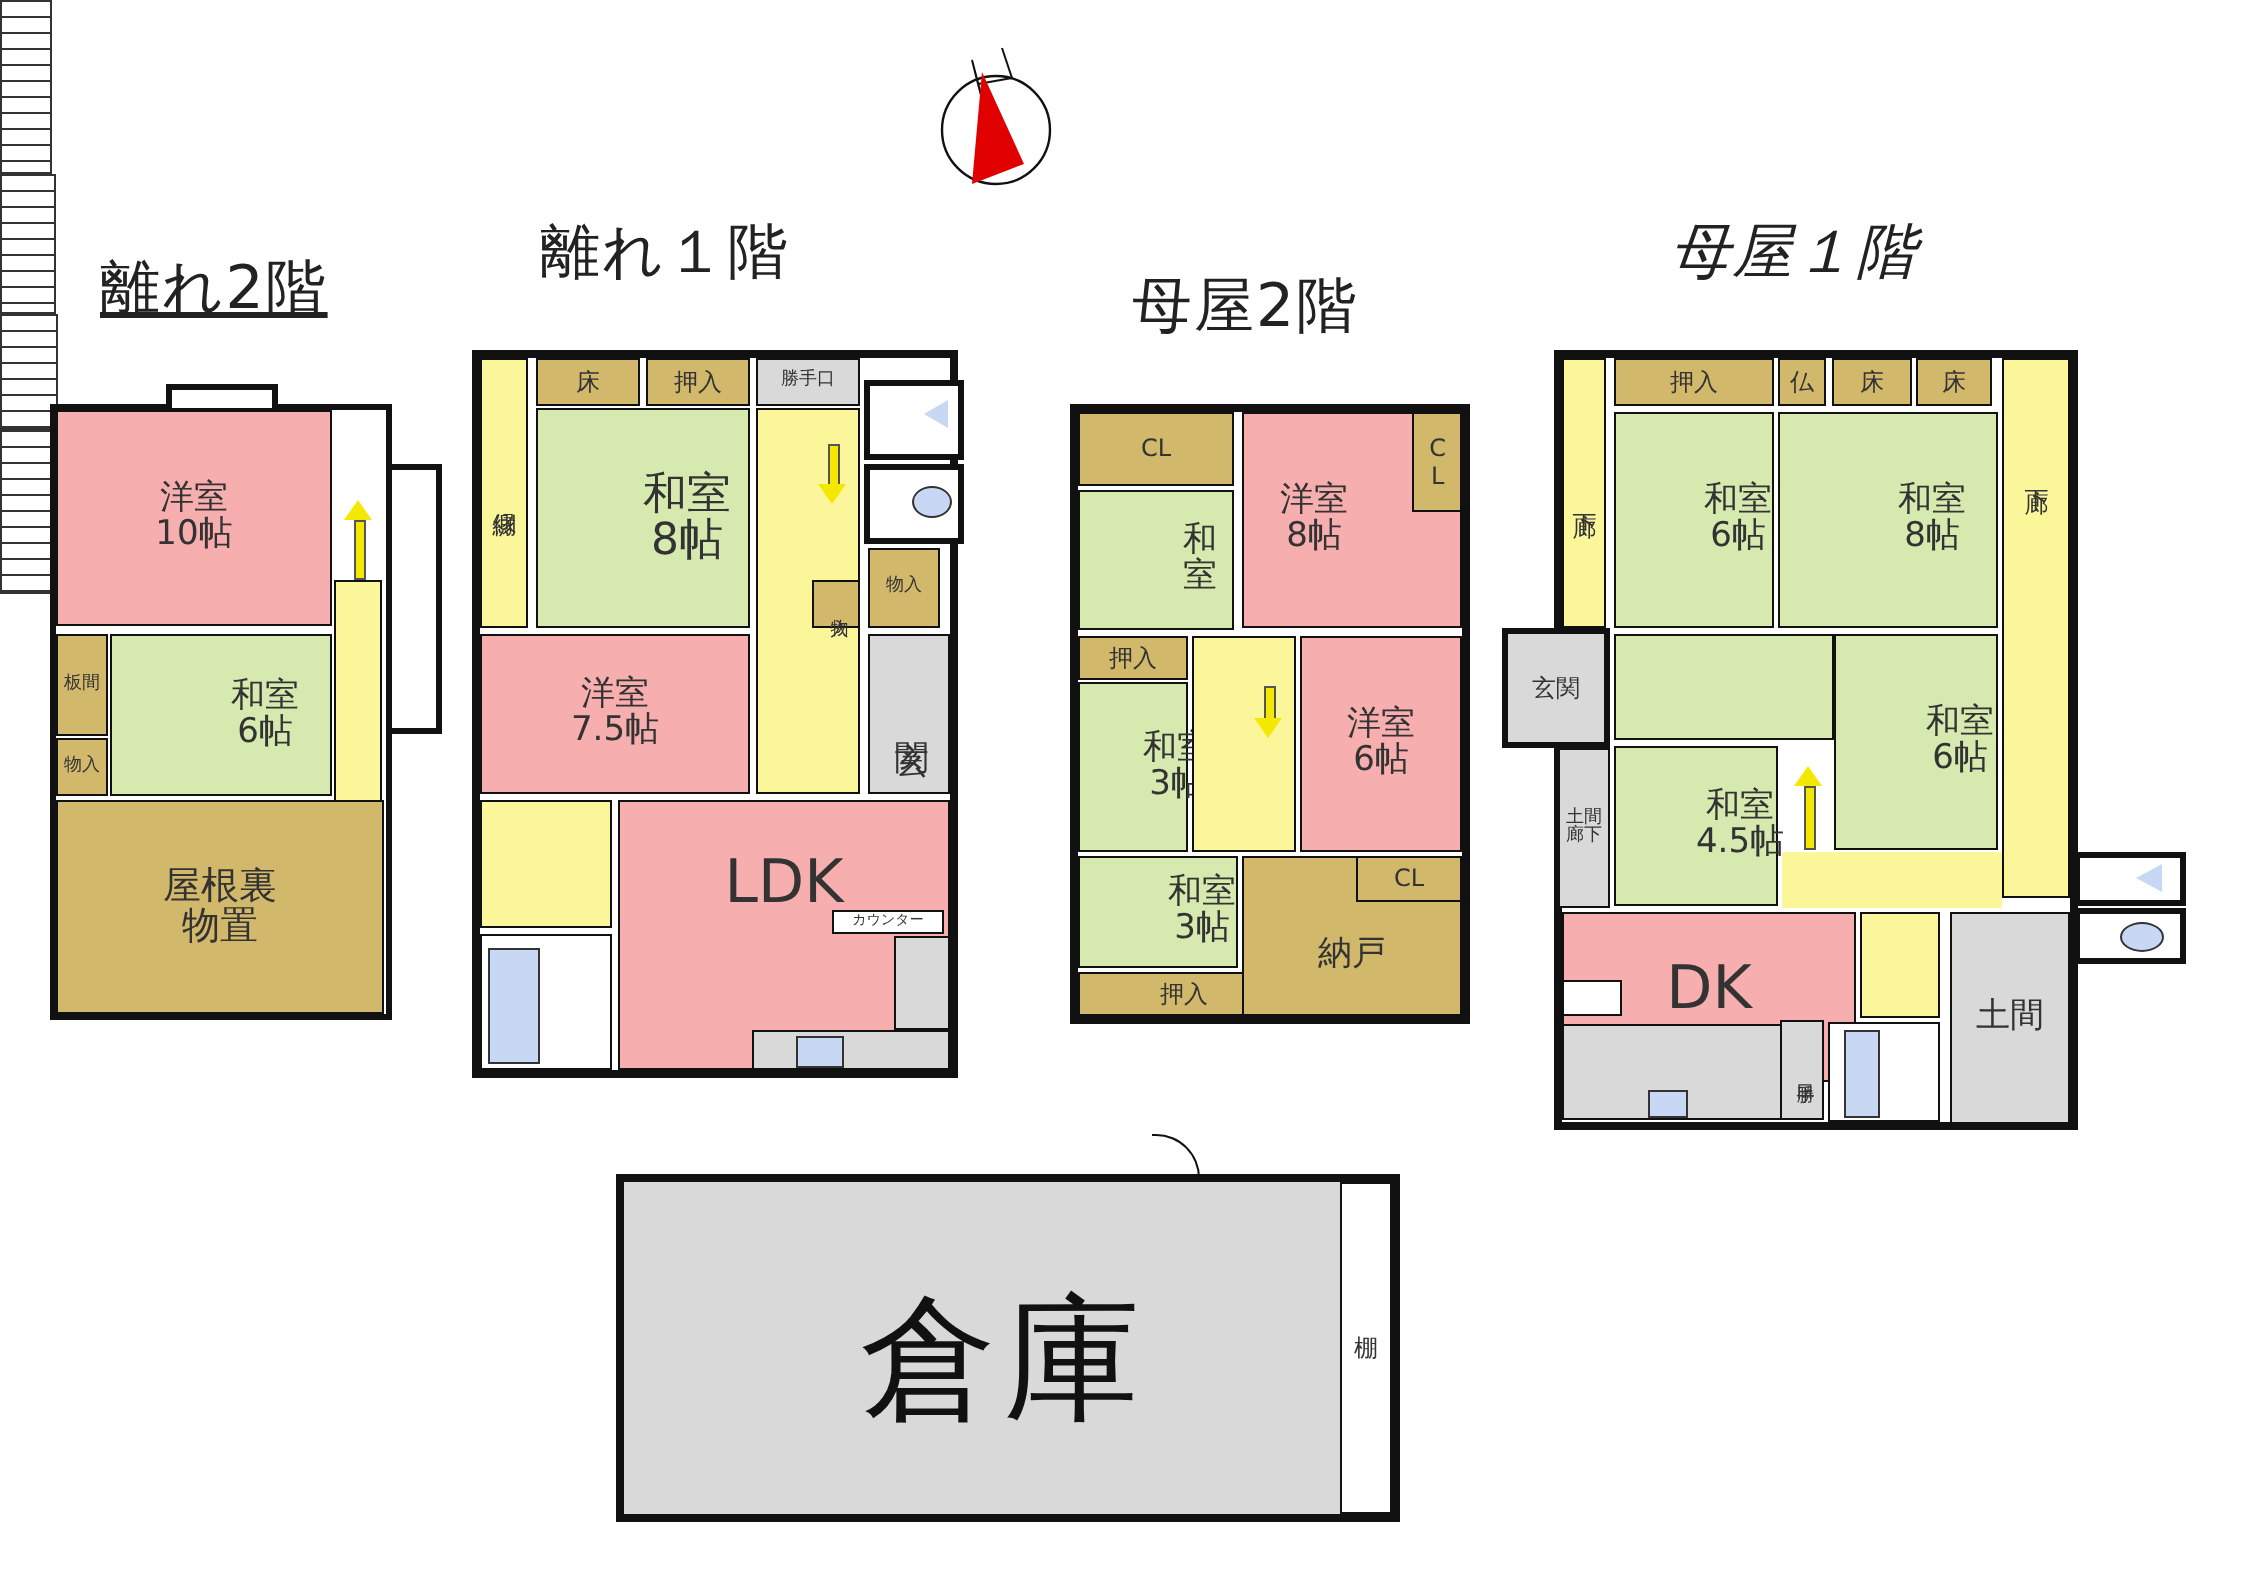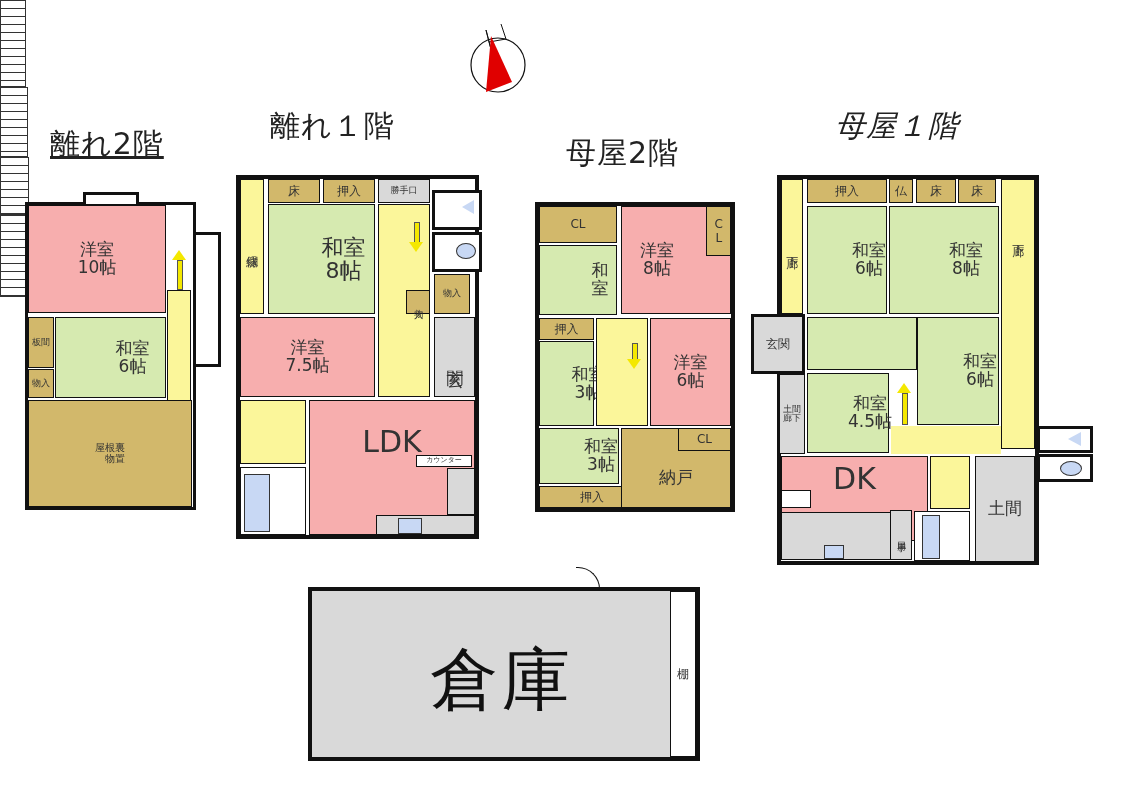--- a/index.html
+++ b/index.html
@@ -41,21 +41,21 @@
 10帖</div>
 <div class="stair" style="left:167px;top:205px;width:24px;height:85px;"></div>
 <div style="position:absolute;left:177px;top:260px;width:4px;height:28px;background:#f4e800;border:1px solid #555;"></div>
 <div style="position:absolute;left:172px;top:250px;width:0;height:0;border-left:7px solid transparent;border-right:7px solid transparent;border-bottom:10px solid #f4e800;"></div>
 <div class="rm cor" style="left:167px;top:290px;width:24px;height:112px;"></div>
 <div class="rm wh" style="left:193px;top:232px;width:28px;height:135px;border:3px solid #111;background:repeating-linear-gradient(90deg,#fff 0 6px,#fff 6px 8px);"></div>
 <div class="rm st lbl-xs" style="left:28px;top:317px;width:26px;height:51px;">板間</div>
 <div class="rm st lbl-xs" style="left:28px;top:369px;width:26px;height:29px;">物入</div>
 <div class="rm jp lbl-md" style="left:55px;top:317px;width:111px;height:81px;white-space:pre;">和室
 6帖</div>
-<div class="rm st lbl-sm" style="left:28px;top:400px;width:164px;height:107px;white-space:pre;font-size:10px;text-align:right;">屋根裏
+<div class="rm st lbl-sm" style="left:28px;top:400px;width:164px;height:107px;white-space:pre;font-size:19px;">屋根裏
 物置</div>
 
 <div class="title" style="left:270px;top:106px;">離れ１階</div>
 <div class="bld" style="left:236px;top:175px;width:243px;height:364px;"></div>
 <div class="rm cor lbl-sm vert" style="left:240px;top:179px;width:24px;height:135px;">縁側</div>
 <div class="rm st lbl-sm" style="left:268px;top:179px;width:52px;height:24px;">床</div>
 <div class="rm st lbl-sm" style="left:323px;top:179px;width:52px;height:24px;">押入</div>
 <div class="rm gr lbl-xs" style="left:378px;top:179px;width:52px;height:24px;">勝手口</div>
 <div class="rm jp lbl-lg" style="left:268px;top:204px;width:107px;height:110px;white-space:pre;">和室
 8帖</div>
@@ -122,21 +122,21 @@
 <div class="rm jp lbl-md" style="left:917px;top:317px;width:82px;height:108px;white-space:pre;">和室
 6帖</div>
 <div class="rm gr lbl-xs" style="left:779px;top:374px;width:26px;height:80px;white-space:pre;">土間
 廊下</div>
 <div class="rm jp lbl-md" style="left:807px;top:373px;width:82px;height:80px;white-space:pre;">和室
 4.5帖</div>
 <div class="stair" style="left:891px;top:345px;width:24px;height:80px;"></div>
 <div style="position:absolute;left:902px;top:393px;width:4px;height:30px;background:#f4e800;border:1px solid #555;"></div>
 <div style="position:absolute;left:897px;top:383px;width:0;height:0;border-left:7px solid transparent;border-right:7px solid transparent;border-bottom:10px solid #f4e800;"></div>
 <div class="rm cor" style="left:891px;top:426px;width:110px;height:28px;border:none;"></div>
-<div class="rm wr" style="left:781px;top:456px;width:147px;height:85px;font-size:30px;align-items:flex-start;padding-top:6px;">DK</div>
+<div class="rm wr" style="left:781px;top:456px;width:147px;height:85px;font-size:30px;align-items:flex-start;padding-top:22px;">DK</div>
 <div class="rm wh" style="left:781px;top:490px;width:30px;height:18px;"></div>
 <div class="rm gr" style="left:781px;top:512px;width:110px;height:48px;"></div>
 <div style="position:absolute;left:824px;top:545px;width:18px;height:12px;border:1px solid #333;background:#c8d8f4;"></div>
 <div class="rm gr lbl-xs vert" style="left:890px;top:510px;width:22px;height:50px;">勝手口</div>
 <div class="rm cor" style="left:930px;top:456px;width:40px;height:53px;"></div>
 <div class="rm wh" style="left:914px;top:511px;width:56px;height:50px;"></div>
 <div class="bath" style="position:absolute;left:922px;top:515px;width:16px;height:42px;"></div>
 <div class="rm gr lbl-md" style="left:975px;top:456px;width:60px;height:106px;">土間</div>
 <div class="rm wh" style="left:1037px;top:426px;width:56px;height:27px;border:3px solid #111;"></div>
 <div style="position:absolute;left:1068px;top:432px;width:0;height:0;border-top:7px solid transparent;border-bottom:7px solid transparent;border-right:13px solid #c8d8f4;"></div>

